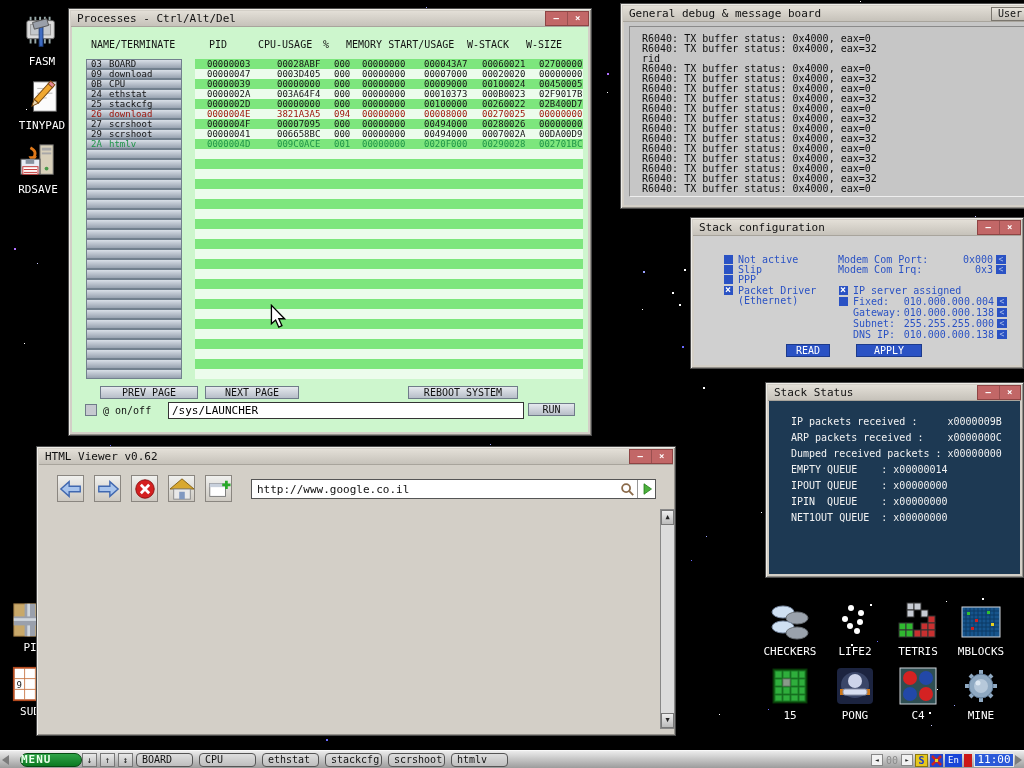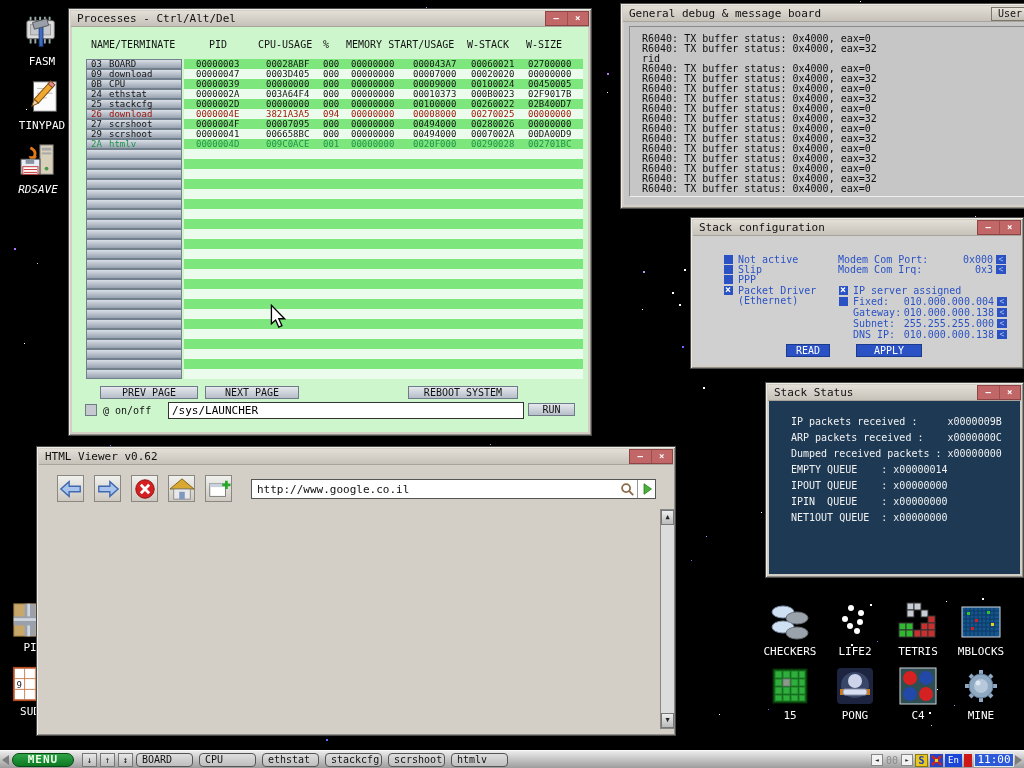--- a/index.html
+++ b/index.html
@@ -30,21 +30,21 @@
 
   
   .pbody { background:var(--table-bg,#cdf6cd); }
   .phead span { position:absolute; font-size:10px; color:#131313; white-space:pre; top:12px; }
   .ph-name{left:19px}.ph-pid{left:137px}.ph-cpu{left:186px}.ph-pct{left:251px}
   .ph-mem{left:274px}.ph-wstack{left:395px}.ph-wsize{left:454px}
   .prows { position:absolute; left:14px; top:32px; width:497px; }
   .prow  { height:10px; display:flex; color:#141414; }
   .prow.st-busy { color:var(--busy-red,#9b1208); }
   .prow.st-new  { color:var(--new-green,#1f9448); }
-  .pbtn { width:96px; height:10px; margin-right:2px; flex:none;
+  .pbtn { width:96px; height:10px; margin-right:13px; flex:none;
           background:linear-gradient(#d9dfe7,#98a2b0); border:1px solid #72808e;
           font-size:9px; line-height:8px; text-align:left; }
   .pbtn .pid-id { margin-left:4px; display:inline-block; width:18px; }
   .stripe { flex:1; position:relative; }
   .prow.alt-a .stripe { background:var(--stripe-green,#7de67d); }
   .prow.alt-b .stripe { background:#ecfcec; }
   .stripe .c { position:absolute; top:0; font-size:9px; line-height:10px; white-space:pre; }
   .c0{left:12px}.c1{left:82px}.c2{left:139px}.c3{left:167px}.c4{left:229px}.c5{left:287px}.c6{left:344px}
   .gbtn { position:absolute; height:13px; background:linear-gradient(#e5e9ee,#b7bec8);
           border:1px solid #6f7b89; font-size:10px; line-height:11px; text-align:center; color:#111; }
@@ -108,24 +108,24 @@
 
   
   .taskbar { position:absolute; left:0; top:750px; width:1024px; height:18px; z-index:5;
              background:linear-gradient(#ececec,#9c9c9c); border-top:1px solid #f8f8f8; }
   .tb-notch-l { position:absolute; left:2px; top:4px; width:0; height:0;
                 border-top:5px solid transparent; border-bottom:5px solid transparent;
                 border-right:7px solid #7c7c7c; }
   .tb-notch-r { position:absolute; right:2px; top:4px; width:0; height:0;
                 border-top:5px solid transparent; border-bottom:5px solid transparent;
                 border-left:7px solid #7c7c7c; }
-  .menu-btn { position:absolute; left:12px; top:2px; width:62px; height:14px; border-radius:8px;
+  .menu-btn { position:absolute; left:20px; top:2px; width:62px; height:14px; border-radius:8px;
               background:linear-gradient(#2fa347,var(--menu-green,#0c7a22));
               border:1px solid #064a12; color:#eaffea; font-size:11px; font-weight:bold;
-              text-align:center; line-height:12px; letter-spacing:1px; }
+              text-align:left; line-height:12px; letter-spacing:1px; }
   .tb-sq { position:absolute; top:2px; width:15px; height:14px;
            background:linear-gradient(#e8e8e8,#bcbcbc); border:1px solid #777;
            font-size:9px; line-height:12px; text-align:center; color:#222; }
   .twins { position:absolute; left:136px; top:2px; display:flex; gap:6px; }
   .twin-btn { width:57px; height:14px; border:1px solid #555; border-radius:4px;
               background:linear-gradient(#dedede,#bebebe); font-size:10px; line-height:12px;
               padding-left:5px; color:#111; }
   .tb-right { position:absolute; right:10px; top:2px; height:14px; display:flex; align-items:center; gap:2px; }
   .pg-btn { width:12px; height:12px; background:#f2f2f2; border:1px solid #888;
             font-size:6px; line-height:10px; text-align:center; color:#222; }
@@ -312,21 +312,21 @@
     <rect x="11" y="4" width="24" height="31" fill="#fcfcfc" stroke="#606060"></rect>
     <path d="M15 11h16M15 16h16M15 21h10" stroke="#b8b8b8"></path>
     <g transform="rotate(42 18 20)">
       <rect x="15" y="2" width="6" height="24" fill="#f0a830" stroke="#7a4a10"></rect>
       <rect x="15" y="0" width="6" height="4" fill="#e88898" stroke="#7a4a10"></rect>
       <polygon points="15,26 21,26 18,33" fill="#ecd8b0" stroke="#7a4a10"></polygon>
     </g>
   </svg>
   <div class="dlabel">TINYPAD</div>
 </div>
-<div class="dicon" style="left:6px;top:142px;font-style:italic;">
+<div class="dicon" style="left:6px;top:142px;">
   <svg width="38" height="38" viewBox="0 0 40 40">
     <rect x="22" y="3" width="14" height="31" fill="#d8d0ba" stroke="#666"></rect>
     <rect x="24" y="6" width="10" height="3" fill="#a8a8a8"></rect>
     <rect x="24" y="11" width="10" height="2" fill="#a8a8a8"></rect>
     <circle cx="29" cy="28" r="2" fill="#4a9a4a"></circle>
     <path d="M12 6q8 4 3 11" stroke="#e07818" stroke-width="3" fill="none"></path>
     <polygon points="10,15 19,15 14,22" fill="#e07818"></polygon>
     <rect x="2" y="18" width="20" height="16" fill="#e8ecf4" stroke="#444"></rect>
     <rect x="7" y="18" width="9" height="5" fill="#8892a0"></rect>
     <rect x="4" y="26" width="16" height="8" fill="#fff" stroke="#c03030"></rect>

